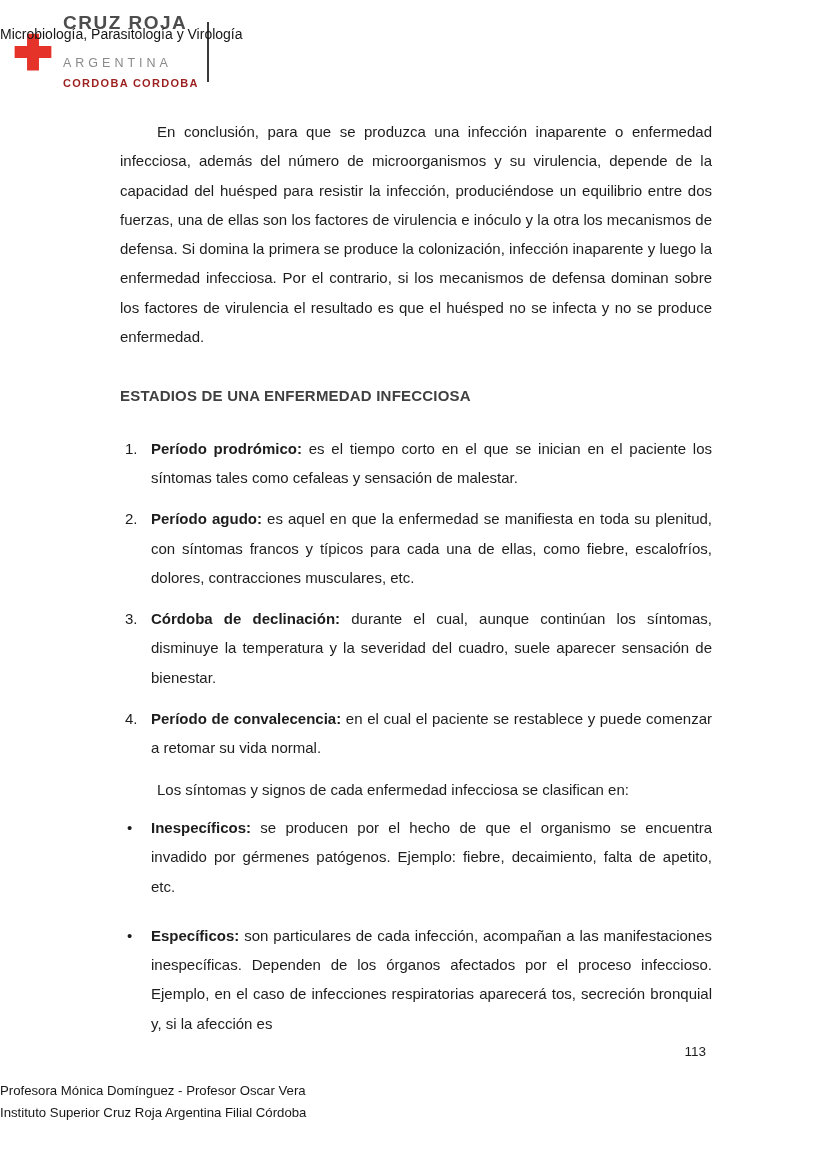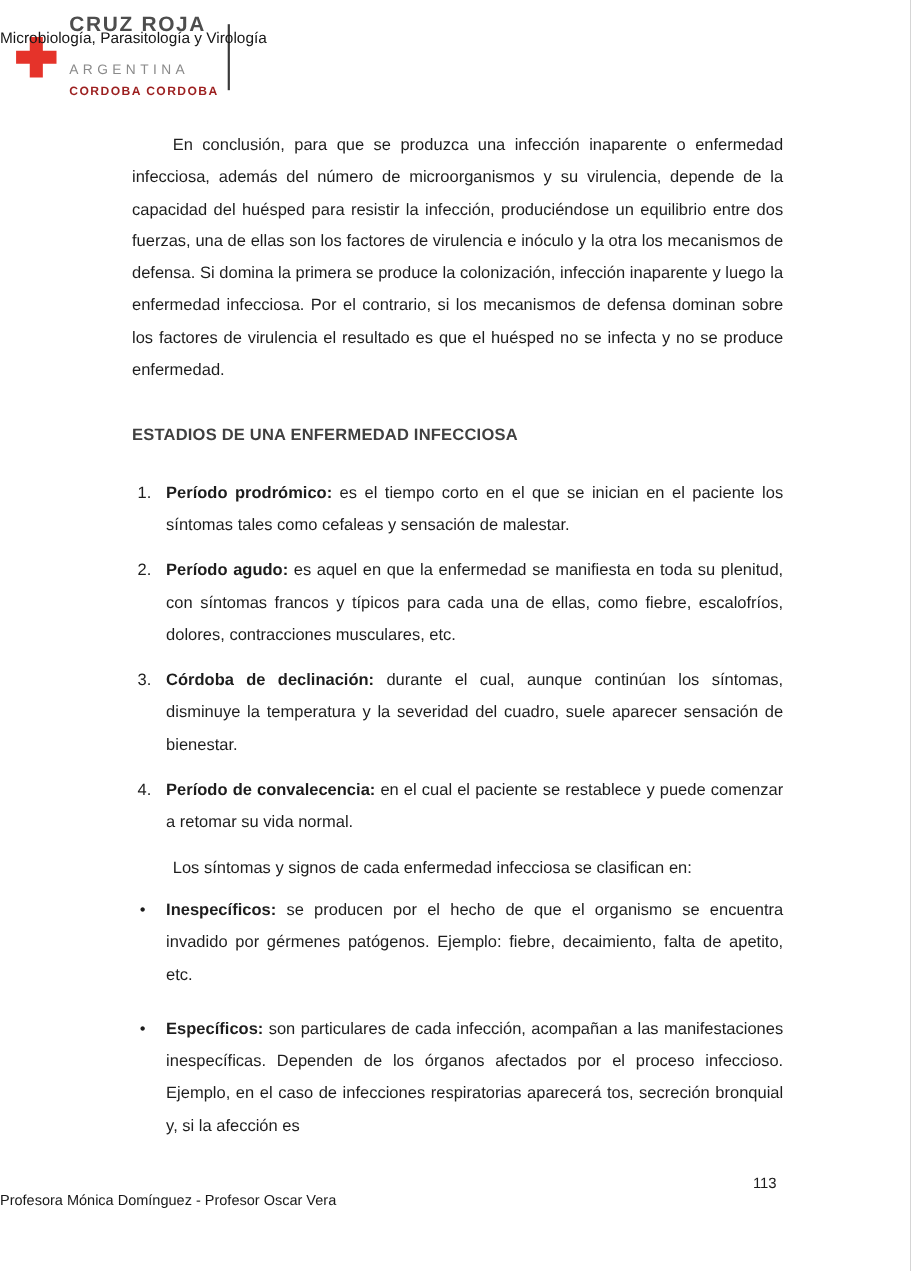--- a/index.html
+++ b/index.html
@@ -87,21 +87,20 @@
   .bullet-item { margin-bottom: 20px; }
   .bullet-item .marker { left: 7px; }
   .term { font-weight: bold; }
 
   .page-number {
     position: absolute;
     top: 1044px;
     right: 122px;
     font-size: 13.5px;
     color: #1d1d1d;
-    margin-top: 24px;
   }
 
   
   .doc-footer {
     position: absolute;
     top: 1080px;
     left: 0; right: 0;
     font-size: 13.2px;
     line-height: 21.5px;
     color: #181818;
@@ -160,15 +159,16 @@
         <span class="marker">•</span><span class="term">Específicos:</span><span> son particulares de cada infección, acompañan a las manifestaciones inespecíficas. Dependen de los órganos afectados por el proceso infeccioso. Ejemplo, en el caso de infecciones respiratorias aparecerá tos, secreción bronquial y, si la afección es</span>
       </li>
     </ul>
 
   </div>
 
   <div class="page-number">113</div>
 
   <div class="doc-footer">
     <div>Profesora Mónica Domínguez - Profesor Oscar Vera</div>
+    <div>Instituto Superior Cruz Roja Argentina Filial Córdoba</div>
   </div>
 
 </div>
 
 </body></html>

